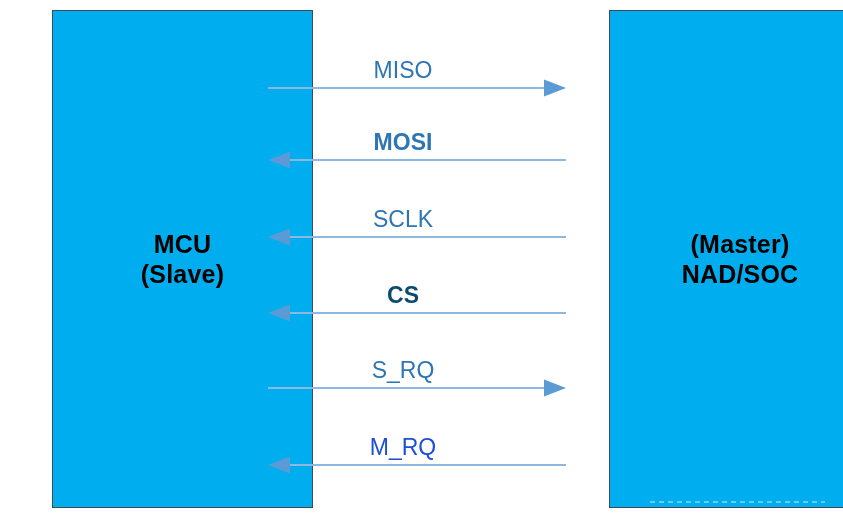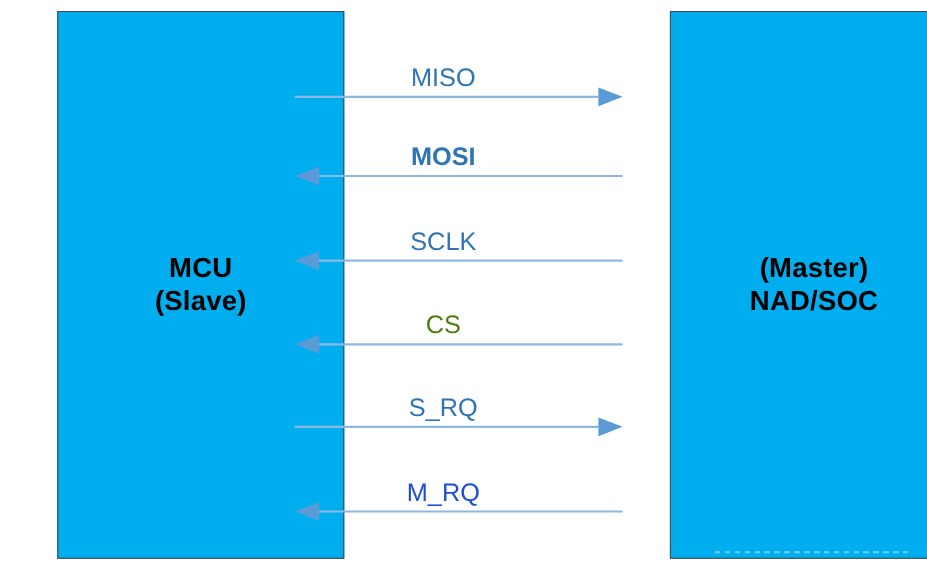--- a/index.html
+++ b/index.html
@@ -121,21 +121,21 @@
         </svg>
       </div>
       <div class="signal" style="top: 237px;">
         <div class="signal-label" style="color: rgb(46, 117, 182); margin-top: 24px;">SCLK</div>
         <svg class="signal-svg" viewBox="0 0 298 20">
           <line x1="22" x2="298" y1="10" y2="10" stroke="#8FB8E0" stroke-width="2"></line>
           <polygon points="0,10 22,1.5 22,18.5" fill="#5B9BD5"></polygon>
         </svg>
       </div>
       <div class="signal" style="top: 313px;">
-        <div class="signal-label" style="color: #4d7c0f;">CS</div>
+        <div class="signal-label" style="color: #0c4a6e; font-weight: bold;">CS</div>
         <svg class="signal-svg" viewBox="0 0 298 20">
           <line x1="22" x2="298" y1="10" y2="10" stroke="#8FB8E0" stroke-width="2"></line>
           <polygon points="0,10 22,1.5 22,18.5" fill="#5B9BD5"></polygon>
         </svg>
       </div>
       <div class="signal" style="top: 388px;">
         <div class="signal-label" style="color: rgb(46, 117, 182);">S_RQ</div>
         <svg class="signal-svg" viewBox="0 0 298 20">
           <line x1="0" x2="276" y1="10" y2="10" stroke="#8FB8E0" stroke-width="2"></line>
           <polygon points="298,10 276,1.5 276,18.5" fill="#5B9BD5"></polygon>

